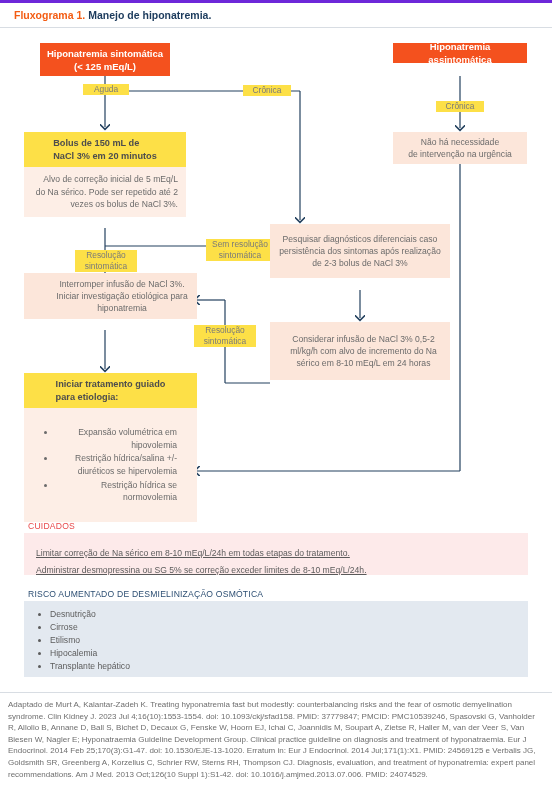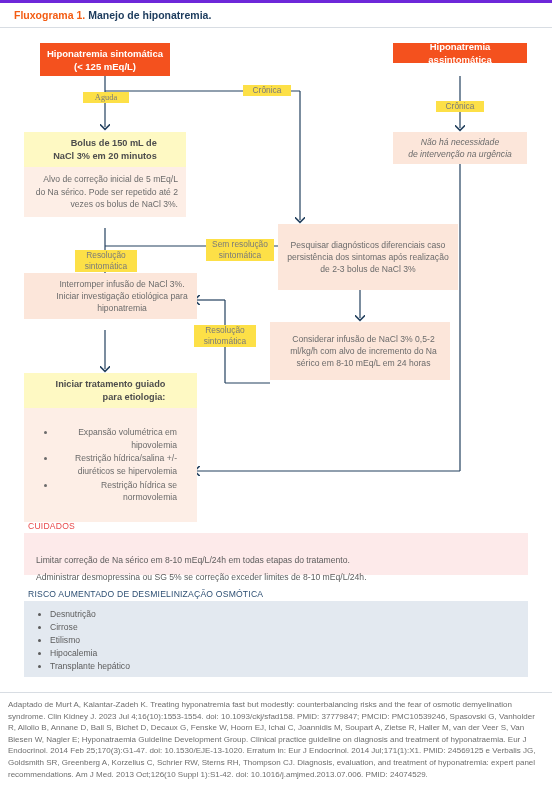--- a/index.html
+++ b/index.html
@@ -35,22 +35,22 @@
     padding:5px 6px;
   }
 
   .peach {
     background:#fce6da; color:#6b6b6b;
     font-size:8.6px; line-height:12.2px; text-align:center;
     display:flex; align-items:center; justify-content:center;
     padding:6px 7px;
   }
   .peach-head {
-    background:#fef9c3; color:#4d4d4d; font-weight:bold;
-    font-size:9.2px; line-height:12.6px; text-align:right;
+    background:#fde047; color:#4d4d4d; font-weight:bold;
+    font-size:9.2px; line-height:12.6px; text-align:left;
     display:flex; align-items:center; justify-content:center;
     padding:5px 6px;
   }
   .peach-body {
     background:#fdeee6; color:#6b6b6b;
     font-size:8.6px; line-height:12.6px; text-align:right;
     padding:6px 8px;
   }
   .peach-body ul { margin:12px; padding-left:12px; }
   .peach-body li { margin:0 0 1px 0; }
@@ -63,21 +63,21 @@
 
   svg.lines { position:absolute; left:0; top:0; width:552px; height:480px; pointer-events:none; }
 
   
   #cuidados-title {
     position:absolute; left:28px; top:521px;
     font-size:8.6px; color:#e8494a; letter-spacing:.2px;
   }
   #cuidados-box {
     position:absolute; left:24px; top:533px; width:504px; height:42px;
-    background:#fdeaea; padding:21px 12px;
+    background:#fdeaea; padding:14px 12px;text-decoration:underline;
   }
   #cuidados-box p { margin:0 0 5px 0; font-size:8.6px; line-height:12px; color:#5c5c5c; }
   #cuidados-box p:last-child { margin-bottom:0; }
 
   #risco-title {
     position:absolute; left:28px; top:589px;
     font-size:8.6px; color:#2d4f73; letter-spacing:.2px;
   }
   #risco-box {
     position:absolute; left:24px; top:601px; width:504px; height:76px;
@@ -142,50 +142,50 @@
 
   <div class="node orange-box" style="left:40px; top:15px; width:130px; height:33px;">
     <span style="white-space:pre-line;">Hiponatremia sintomática
 (&lt; 125 mEq/L)</span>
   </div>
 
   <div class="node orange-box" style="left:393px; top:15px; width:134px; height:20px;">
     <span>Hiponatremia assintomática</span>
   </div>
 
-  <div class="edge-label" style="left:83px; top:64px; width:46px;font-family:Liberation Serif, serif;">Aguda</div>
+  <div class="edge-label" style="left:83px; top:56px; width:46px;">Aguda</div>
   <div class="edge-label" style="left:243px; top:57px; width:48px;">Crônica</div>
   <div class="edge-label" style="left:436px; top:73px; width:48px;">Crônica</div>
   <div class="edge-label" style="left:75px; top:222px; width:62px;">Resolução
 sintomática</div>
   <div class="edge-label" style="left:206px; top:211px; width:68px;">Sem resolução
 sintomática</div>
   <div class="edge-label" style="left:194px; top:297px; width:62px;">Resolução
 sintomática</div>
 
   <div class="node peach" style="left:393px; top:104px; width:134px; height:32px;">
-    <span style="white-space:pre-line;font-style:italic;">Não há necessidade
+    <span style="white-space:pre-line;">Não há necessidade
 de intervenção na urgência</span>
   </div>
 
   <div class="node" style="left:24px; top:104px; width:162px;">
     <div class="peach-head">
       <span style="white-space:pre-line;">Bolus de 150 mL de
 NaCl 3% em 20 minutos</span>
     </div>
     <div class="peach-body">
       <span>Alvo de correção inicial de 5 mEq/L do Na sérico. Pode ser repetido até 2 vezes os bolus de NaCl 3%.</span>
     </div>
   </div>
 
   <div class="node peach" style="left:24px; top:245px; width:173px; height:46px;padding-left:30px;">
     <span>Interromper infusão de NaCl 3%. Iniciar investigação etiológica para hiponatremia</span>
   </div>
 
-  <div class="node peach" style="left:278px; top:196px; width:180px; height:66px;">
+  <div class="node peach" style="left:270px; top:196px; width:180px; height:54px;">
     <span>Pesquisar diagnósticos diferenciais caso persistência dos sintomas após realização de 2-3 bolus de NaCl 3%</span>
   </div>
 
   <div class="node peach" style="left:270px; top:294px; width:180px; height:58px;padding-left:14px;">
     <span>Considerar infusão de NaCl 3% 0,5-2 ml/kg/h com alvo de incremento do Na sérico em 8-10 mEq/L em 24 horas</span>
   </div>
 
   <div class="node" style="left:24px; top:345px; width:173px;">
     <div class="peach-head">
       <span style="white-space:pre-line;">Iniciar tratamento guiado

